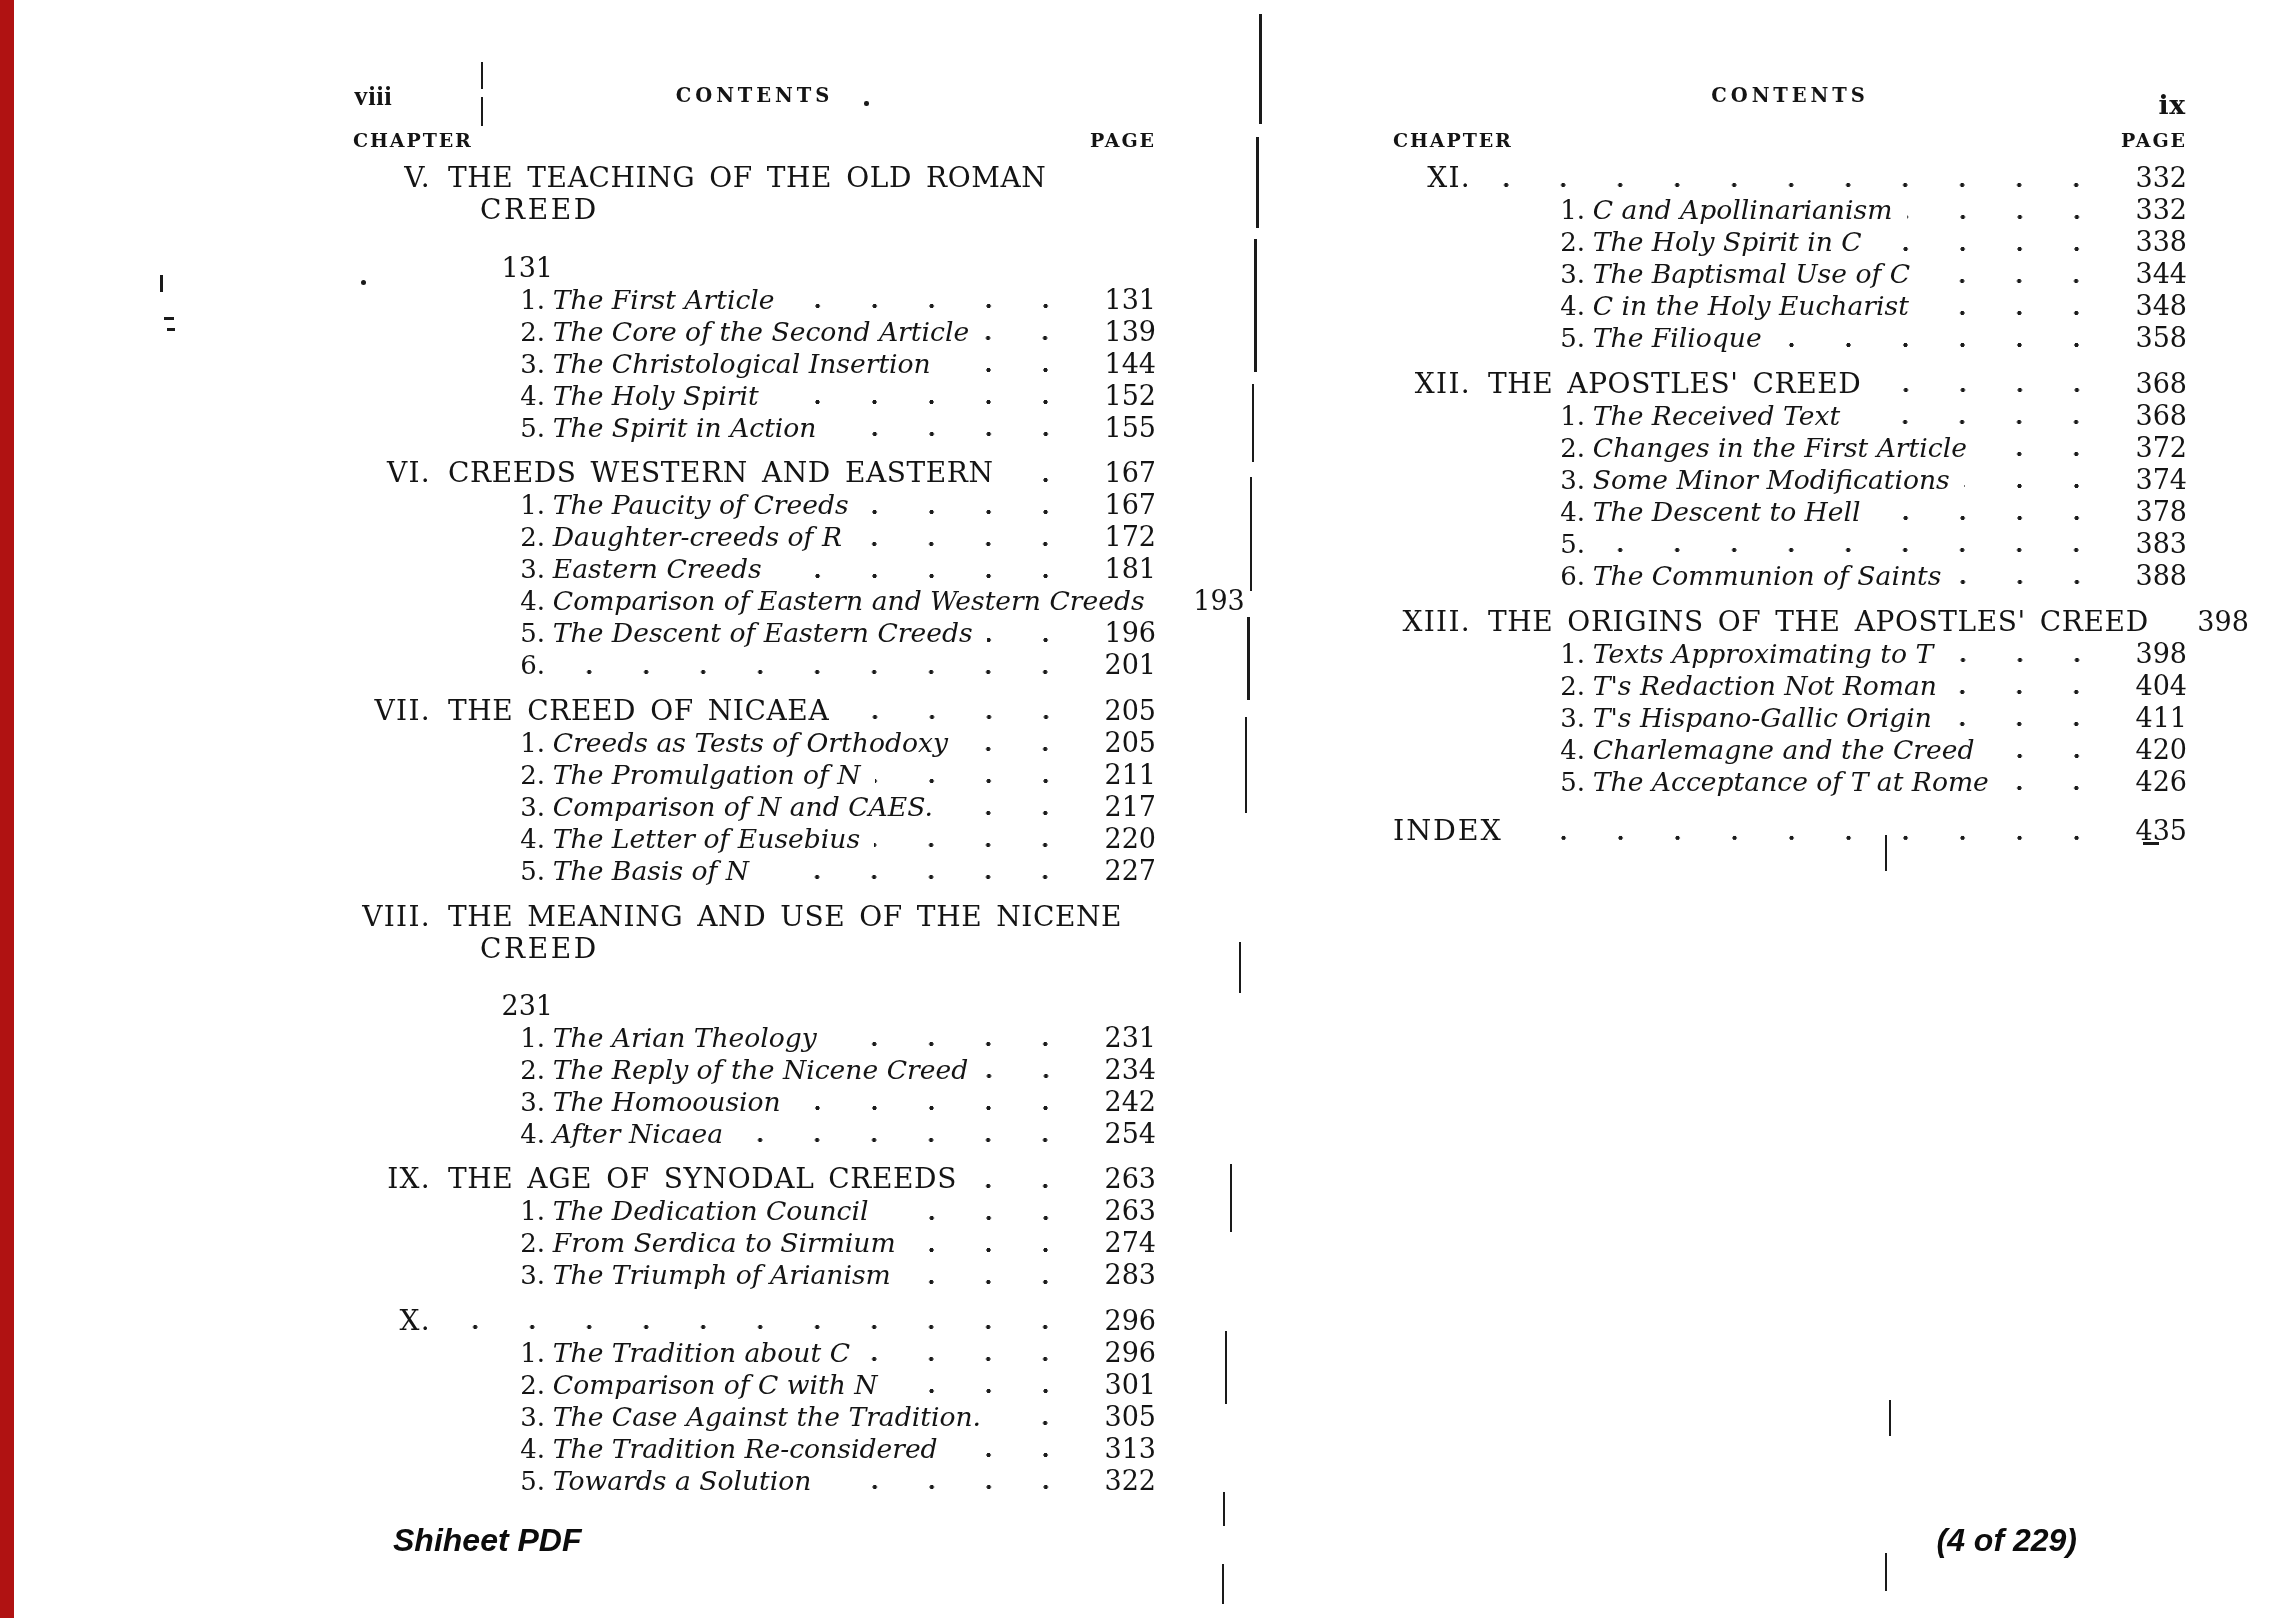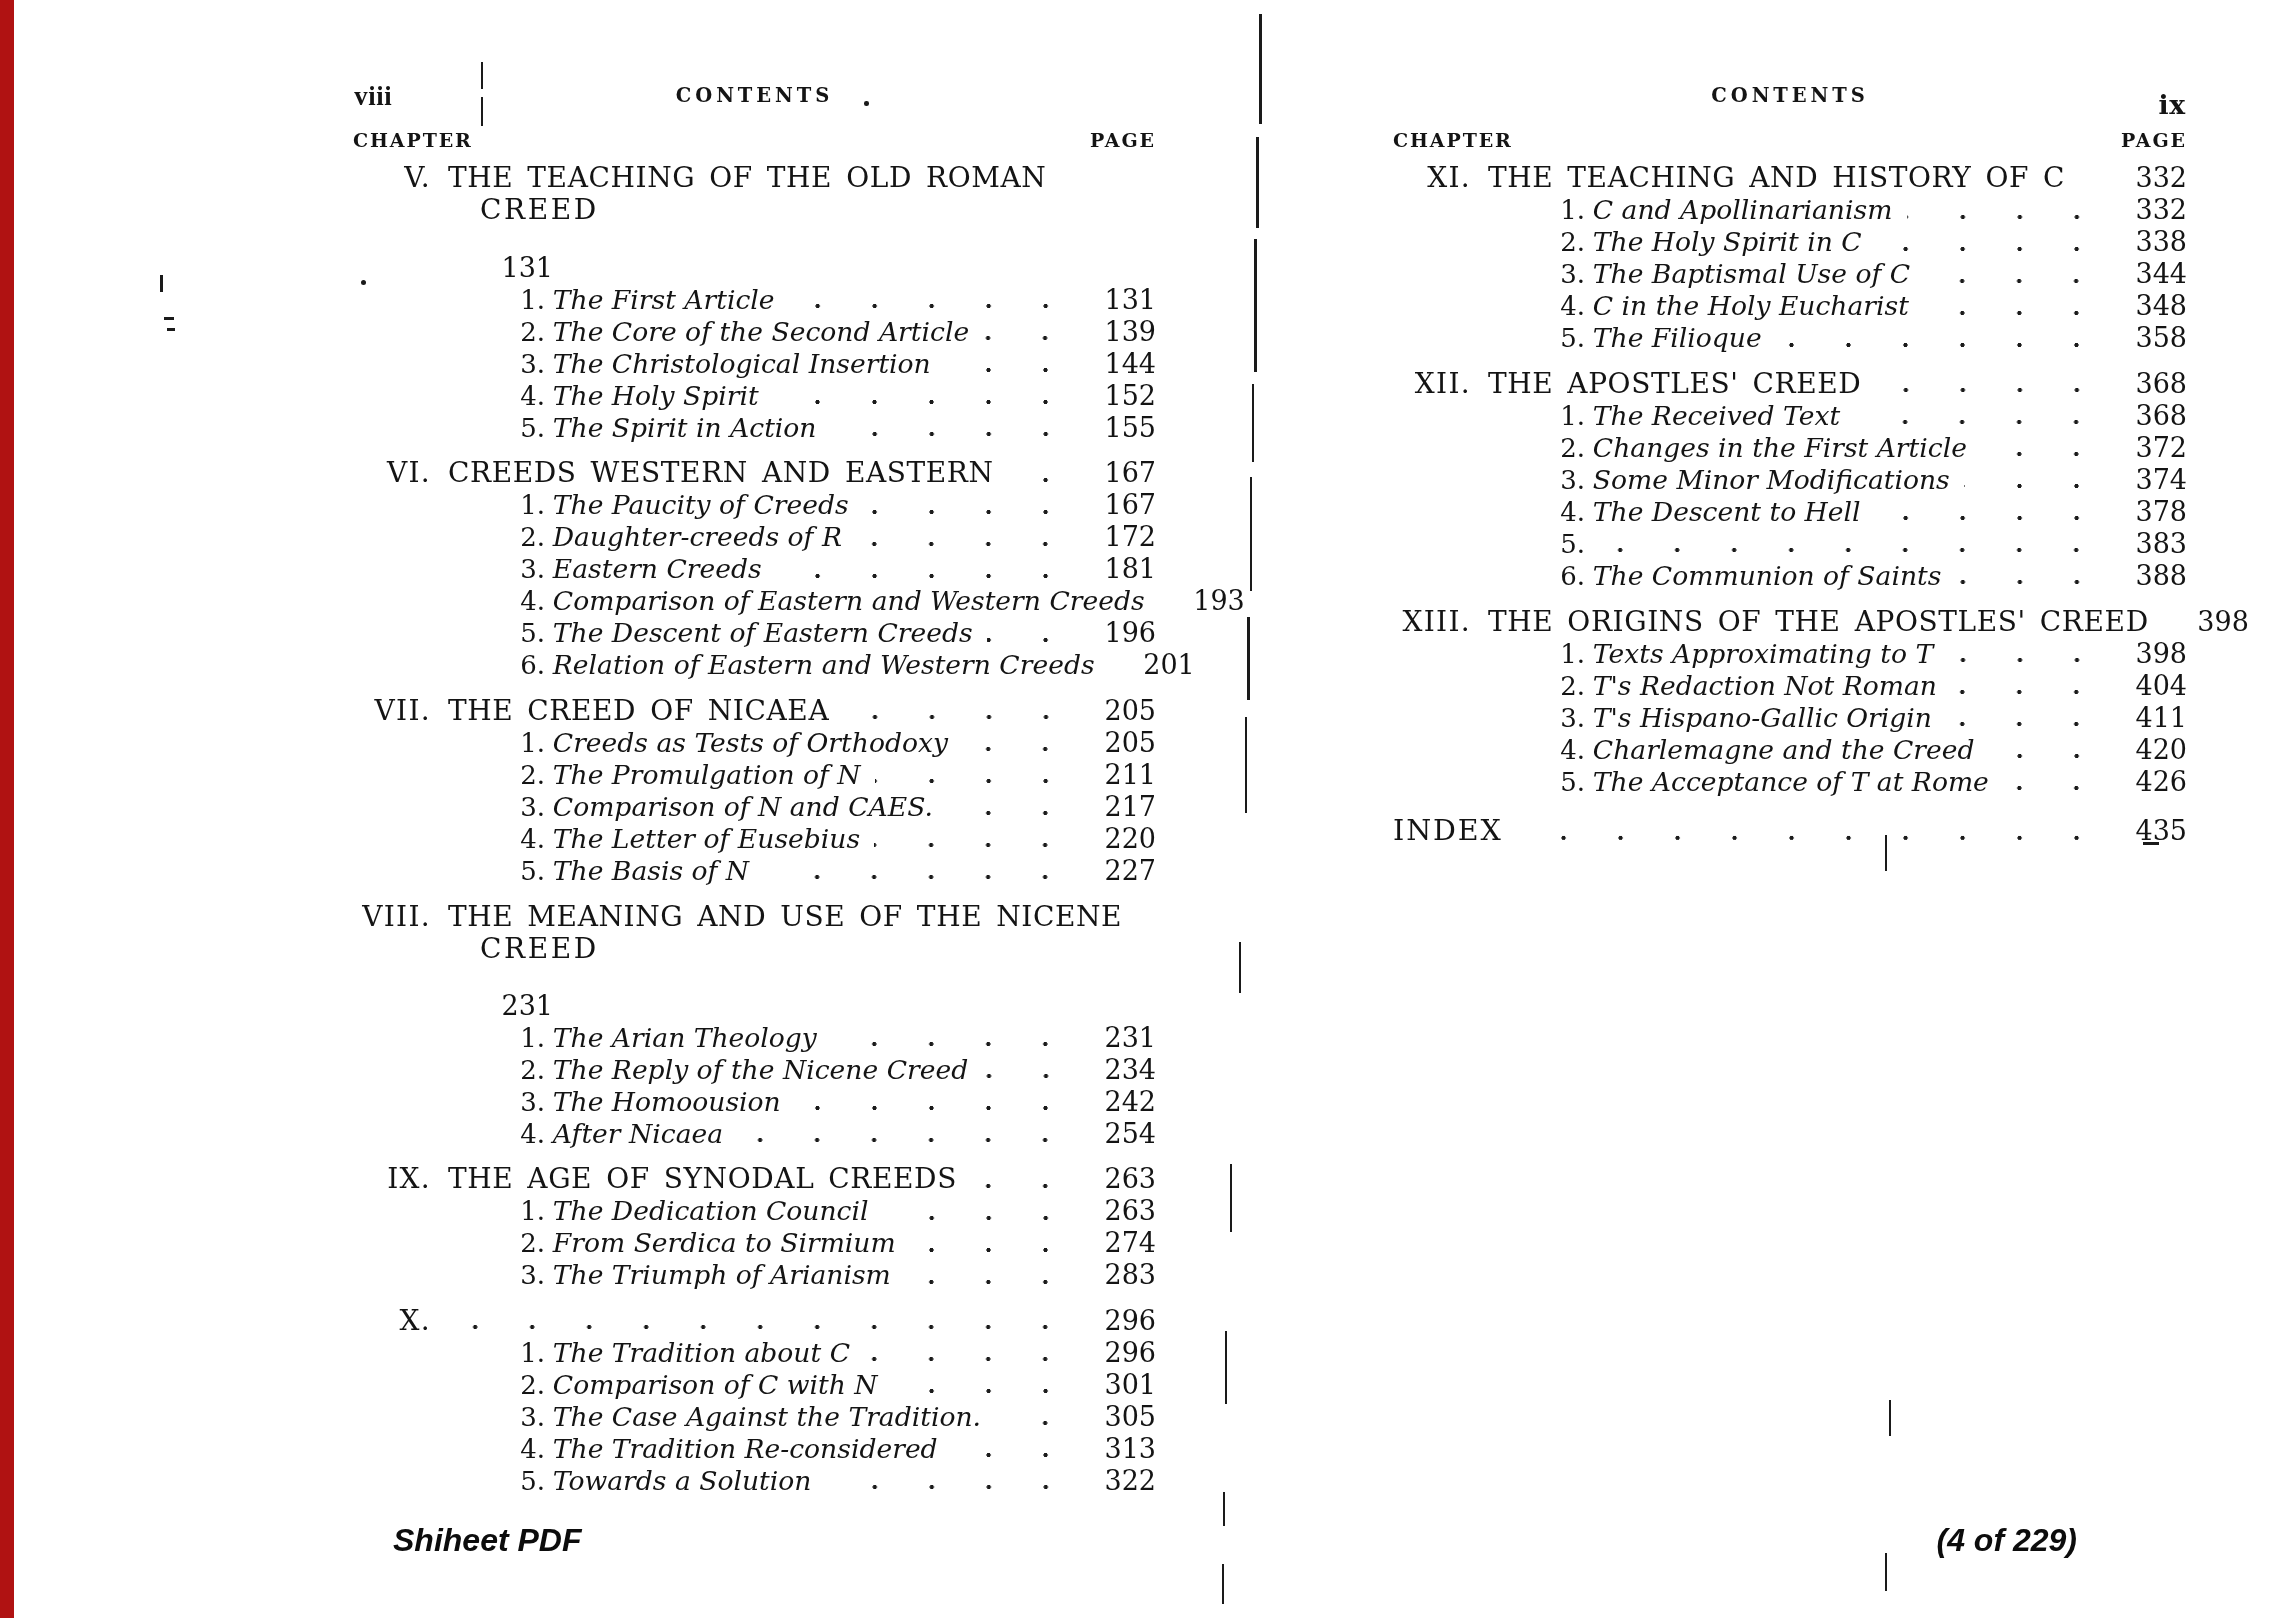--- a/index.html
+++ b/index.html
@@ -145,21 +145,20 @@
             <span class="pg">193</span>
           </div>
           <div class="it">
             <span class="inum">5.</span>
             <span class="ititle">The Descent of Eastern Creeds</span>
             <span class="lead"></span>
             <span class="pg">196</span>
           </div>
           <div class="it">
             <span class="inum">6.</span>
-            <span class="ititle">Relation of Eastern and Western Creeds</span>
             <span class="lead"></span>
             <span class="pg">201</span>
           </div>
         </div>
         <div class="ch">
           <div class="ch-head">
             <span class="num">VII.</span>
             <span class="ttl">THE CREED OF NICAEA</span>
             <span class="lead"></span>
             <span class="pg">205</span>
@@ -302,21 +301,20 @@
       <span class="folio">ix</span>
     </div>
     <div class="col-heads">
       <span>CHAPTER</span>
       <span>PAGE</span>
     </div>
     <div class="chapters" id="right-chapters">
         <div class="ch">
           <div class="ch-head">
             <span class="num">XI.</span>
-            <span class="ttl">THE TEACHING AND HISTORY OF C</span>
             <span class="lead"></span>
             <span class="pg">332</span>
           </div>
           <div class="it">
             <span class="inum">1.</span>
             <span class="ititle">C and Apollinarianism</span>
             <span class="lead"></span>
             <span class="pg">332</span>
           </div>
           <div class="it">

